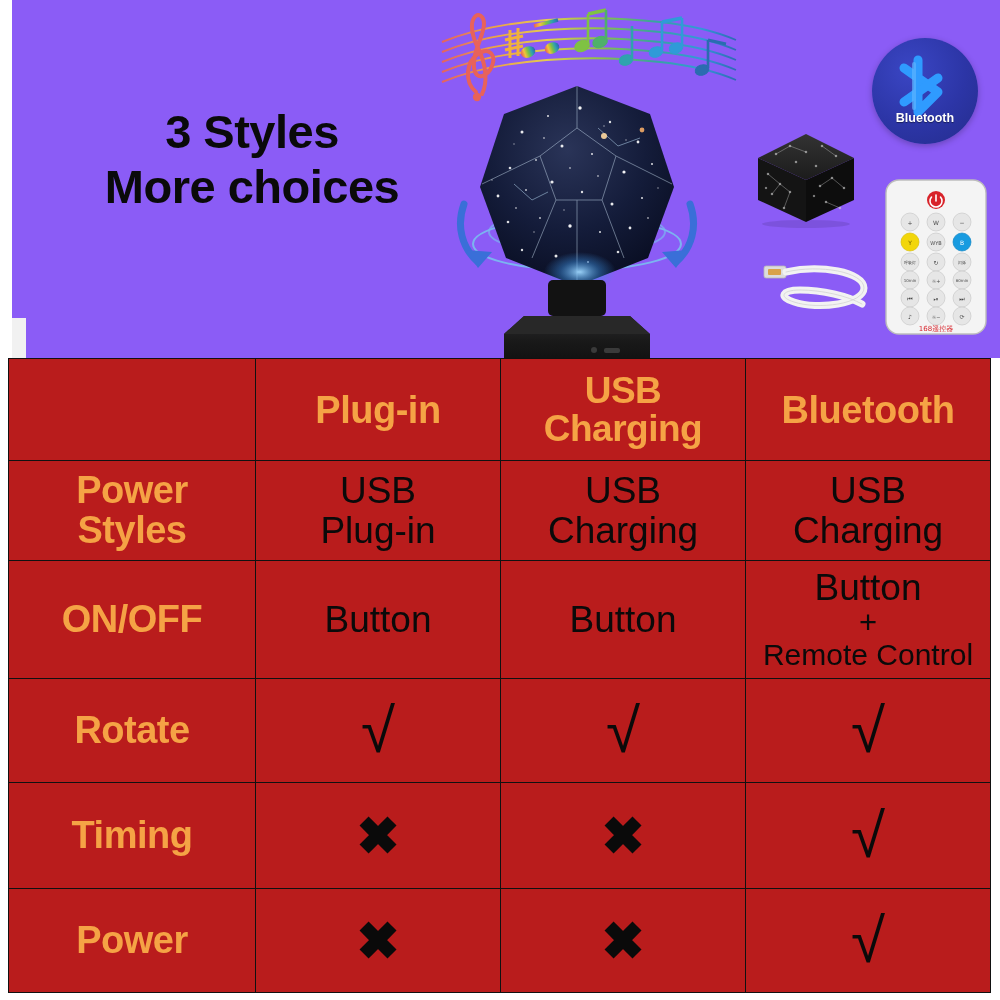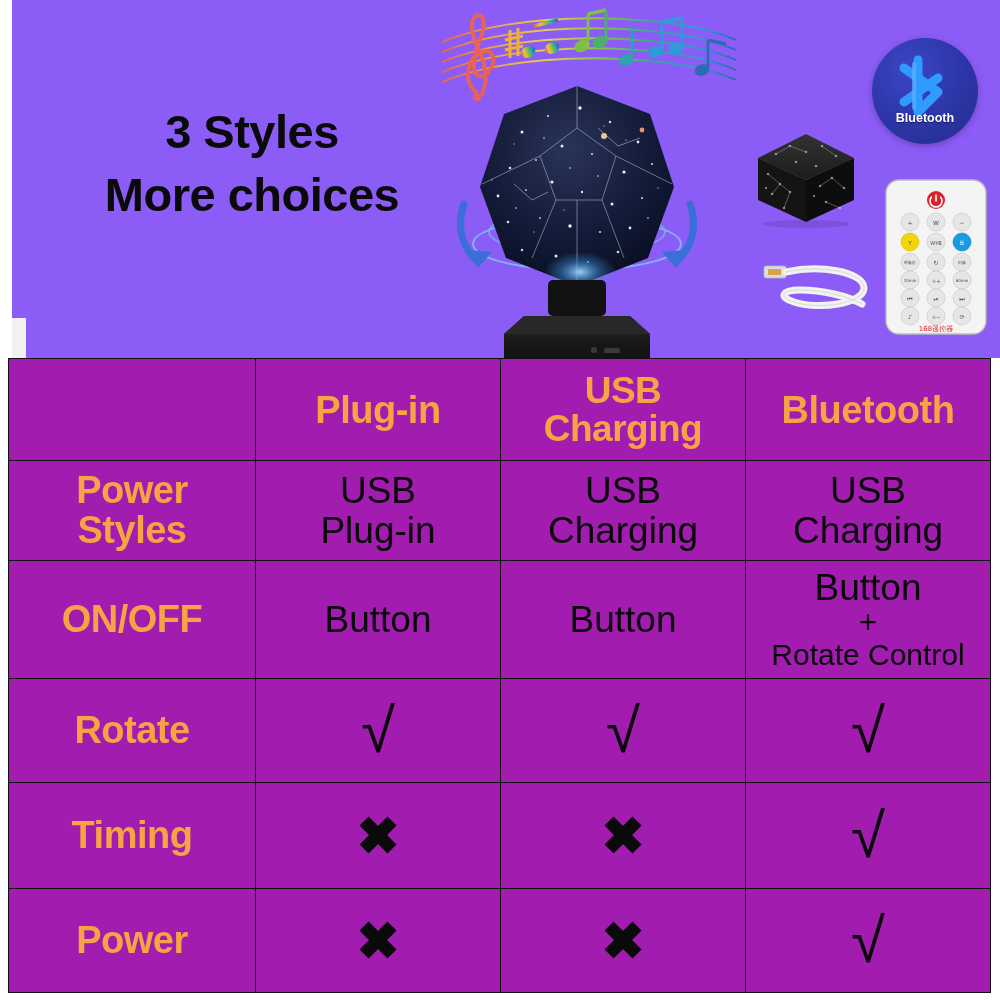--- a/index.html
+++ b/index.html
@@ -15,21 +15,21 @@
   #hero { position:absolute; left:12px; top:0; width:1000px; height:358px; background:#8b5cf6; }
 
   #left-band { position:absolute; left:0; top:318px; width:14px; height:40px; background:#f1f1f1; }
 
   #headline {
     position:absolute; left:40px; top:104px; width:400px;
     text-align:center; color:#0a0a0a;
     font-weight:bold; line-height:1.18; letter-spacing:-0.5px;
   }
   #headline .l1 { font-size:47px; display:block; }
-  #headline .l2 { font-size:47px; display:block; margin-top:8px; }
+  #headline .l2 { font-size:47px; display:block; }
 
   
   #music-notes { position:absolute; left:418px; top:-4px; width:310px; height:112px; }
 
   
   #projector { position:absolute; left:440px; top:72px; width:250px; height:292px; }
 
   
   #gift-box { position:absolute; left:738px; top:128px; width:112px; height:100px; }
 
@@ -49,21 +49,21 @@
     text-shadow:0 1px 1px rgba(0,0,0,0.45);
   }
 
   
   #remote { position:absolute; left:872px; top:178px; width:104px; height:158px; }
 
   
   #spec-table {
     position:absolute; left:8px; top:358px;
     width:982px; height:634px;
-    border-collapse:collapse; table-layout:fixed; background:#a21caf;
+    border-collapse:collapse; table-layout:fixed; background:#b91c1c;
   }
   #spec-table td {
     border:1.6px solid #111;
     text-align:center; vertical-align:middle;
     padding:2px 4px;
   }
   .col-label { width:247px; }
   .col-a { width:245px; }
   .col-b { width:245px; }
   .col-c { width:245px; }
@@ -446,21 +446,21 @@
       <td>
         <div class="val">Button</div>
       </td>
       <td>
         <div class="val">Button</div>
       </td>
       <td>
         <div class="val">
           <span>Button</span>
           <span class="plus">+</span>
-          <span class="small">Rotate Control</span>
+          <span class="small">Remote Control</span>
         </div>
       </td>
     </tr>
 
     <tr class="r-rotate">
       <td>
         <div class="rowlabel">Rotate</div>
       </td>
       <td>
         <div class="mark-check">√</div>

